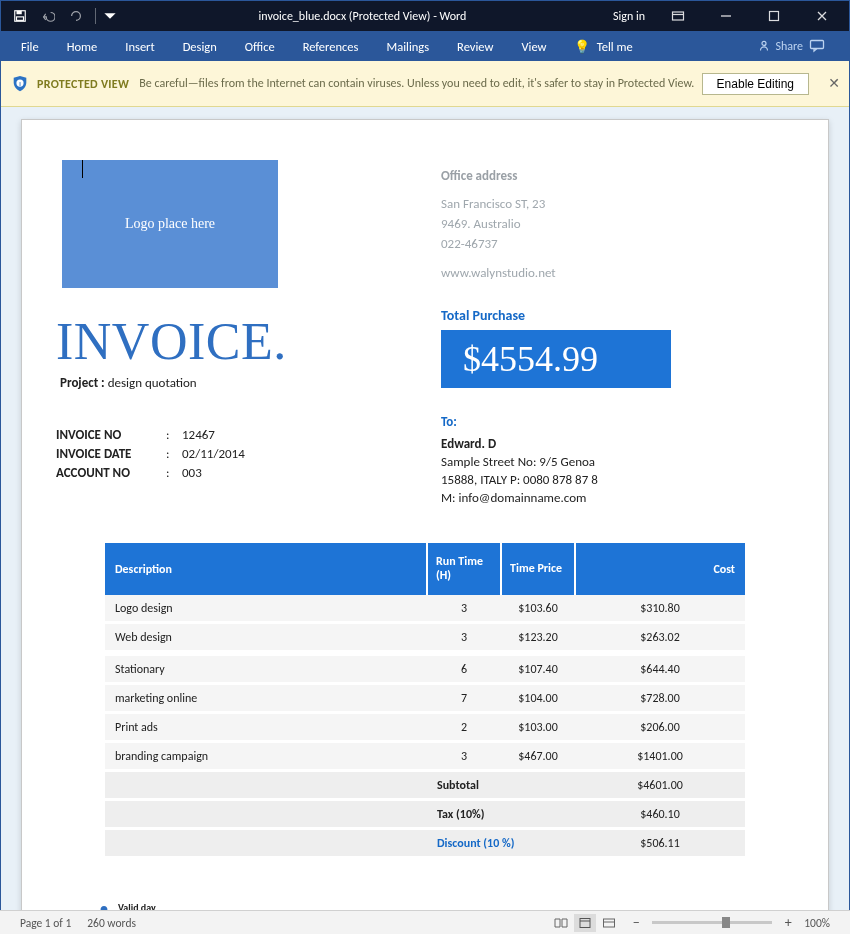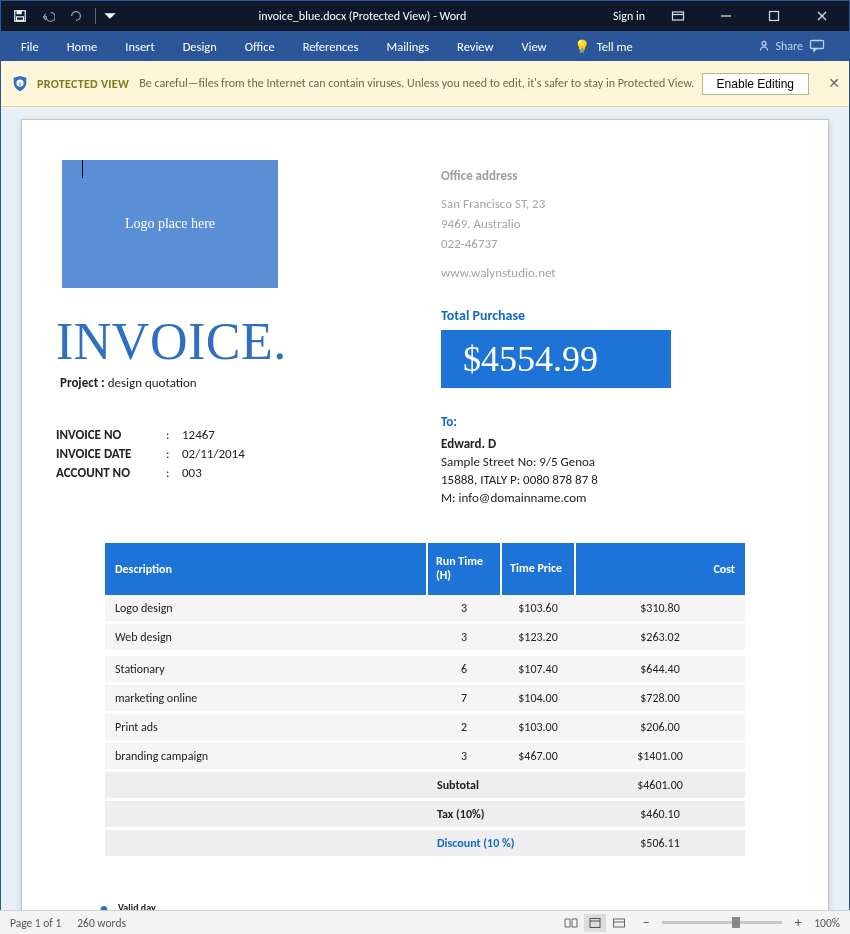--- a/index.html
+++ b/index.html
@@ -72,21 +72,21 @@
   table.inv td.money{ text-align:center;}
   table.inv tr.gap td{ background:#fff; height:3px; padding:0;}
   table.inv tr.sum td{ background:#eeeeee; font-weight:700;}
   table.inv tr.sum td.money{ font-weight:400;}
   .discount-label{ color:#1569c7;}
 
   .valid{ position:absolute; left:96px; bottom:-6px; transform:translateY(-10px); font-size:10px; font-weight:700;}
   .valid::before{content:"•"; color:#2f6fc1; font-size:16px; position:absolute; left:-18px; top:-2px;}
 
   
-  .statusbar { height:24px; background:#f3f3f3; border-top:1px solid #d0d0d0; display:flex; align-items:center; font-size:11.5px; color:#555; padding:0 10px; position:absolute; bottom:0; left:0; right:0;}
+  .statusbar { height:24px; background:#f3f3f3; border-top:1px solid #d0d0d0; display:flex; align-items:center; font-size:11.5px; color:#555; padding:0 20px; position:absolute; bottom:0; left:0; right:0;}
   .statusbar .left{ display:flex; gap:16px;}
   .statusbar .right{ margin-left:auto; display:flex; align-items:center; gap:8px;}
   .viewbtns{ display:flex; gap:2px;}
   .viewbtns .vb{ width:22px; height:18px; display:flex; align-items:center; justify-content:center; border:1px solid transparent; cursor:pointer; color:#666;}
   .viewbtns .vb.active{ background:#dcdcdc;}
   .zoom-slider{ width:120px; height:3px; background:#c8c8c8; position:relative;}
   .zoom-slider .thumb{ position:absolute; top:-4px; left:58%; width:8px; height:11px; background:#888;}
   .zoombtn{ width:16px; text-align:center; cursor:pointer; color:#555; font-size:14px; line-height:1;}
 </style>
 </head>

